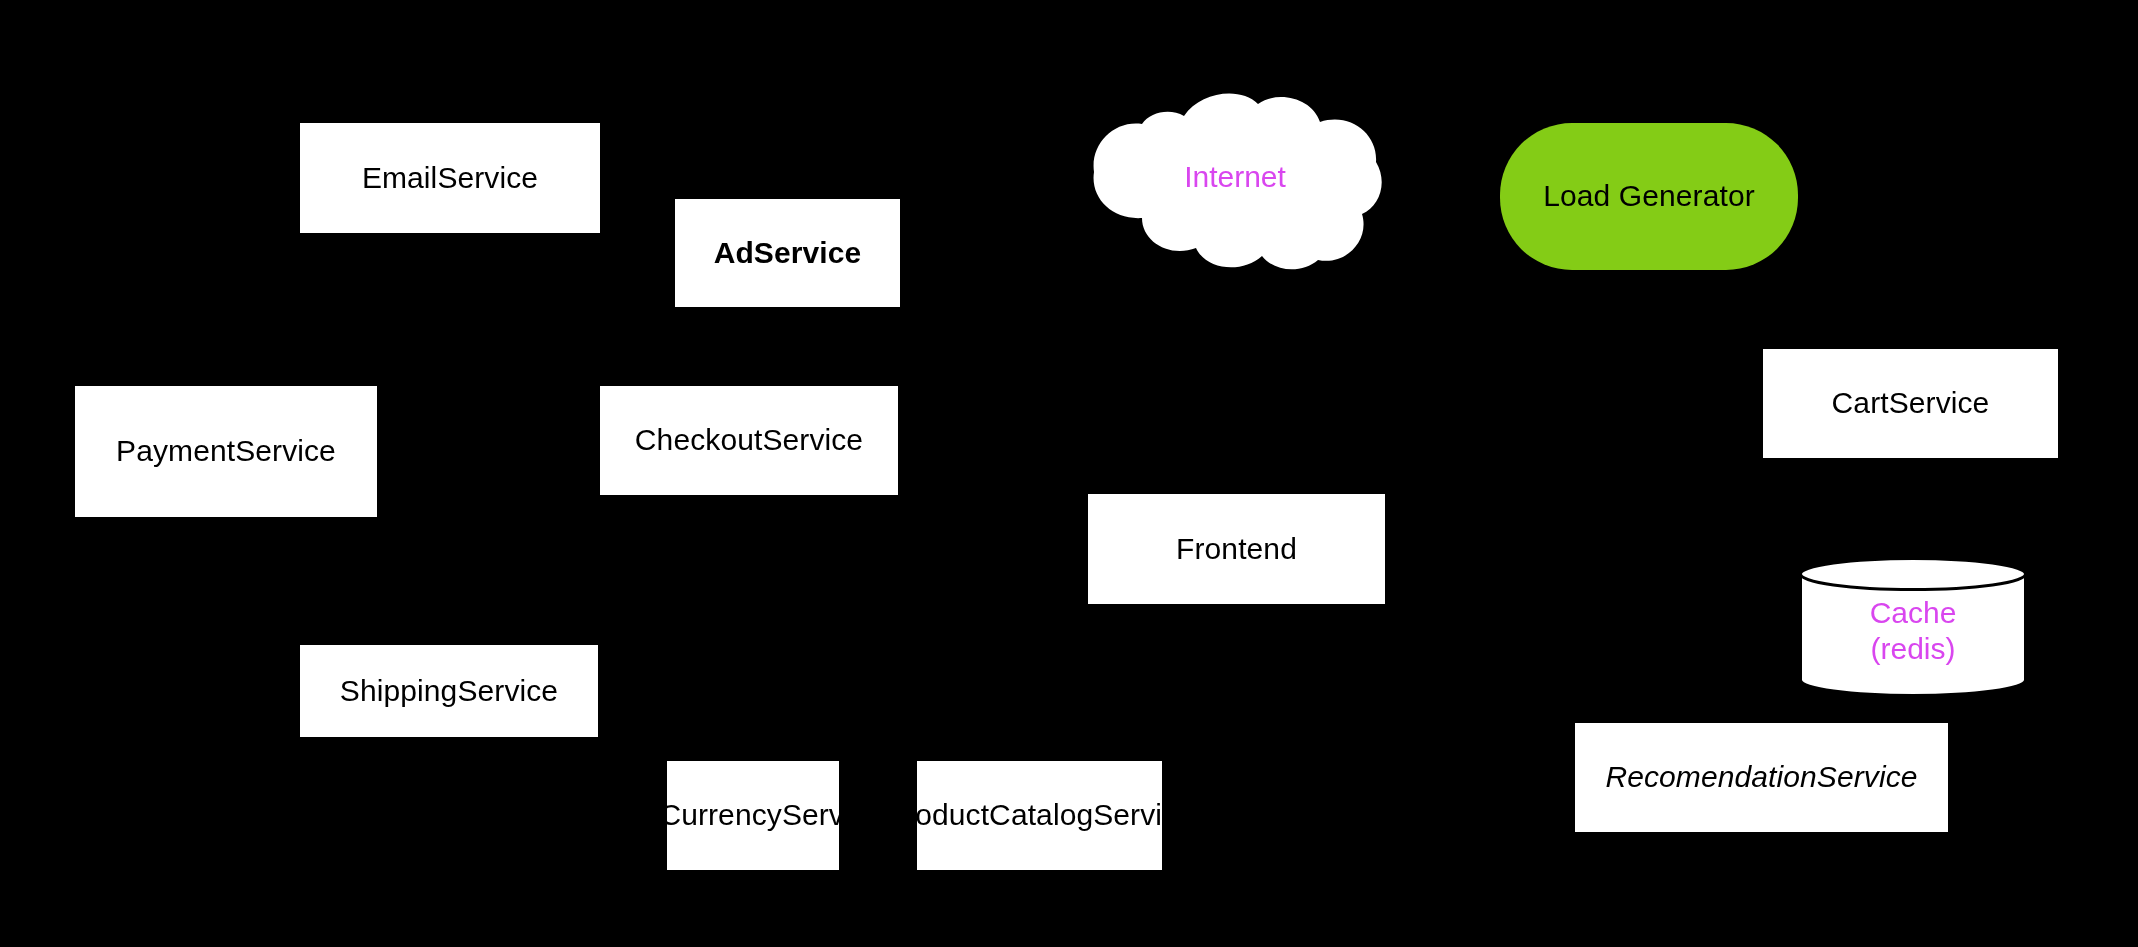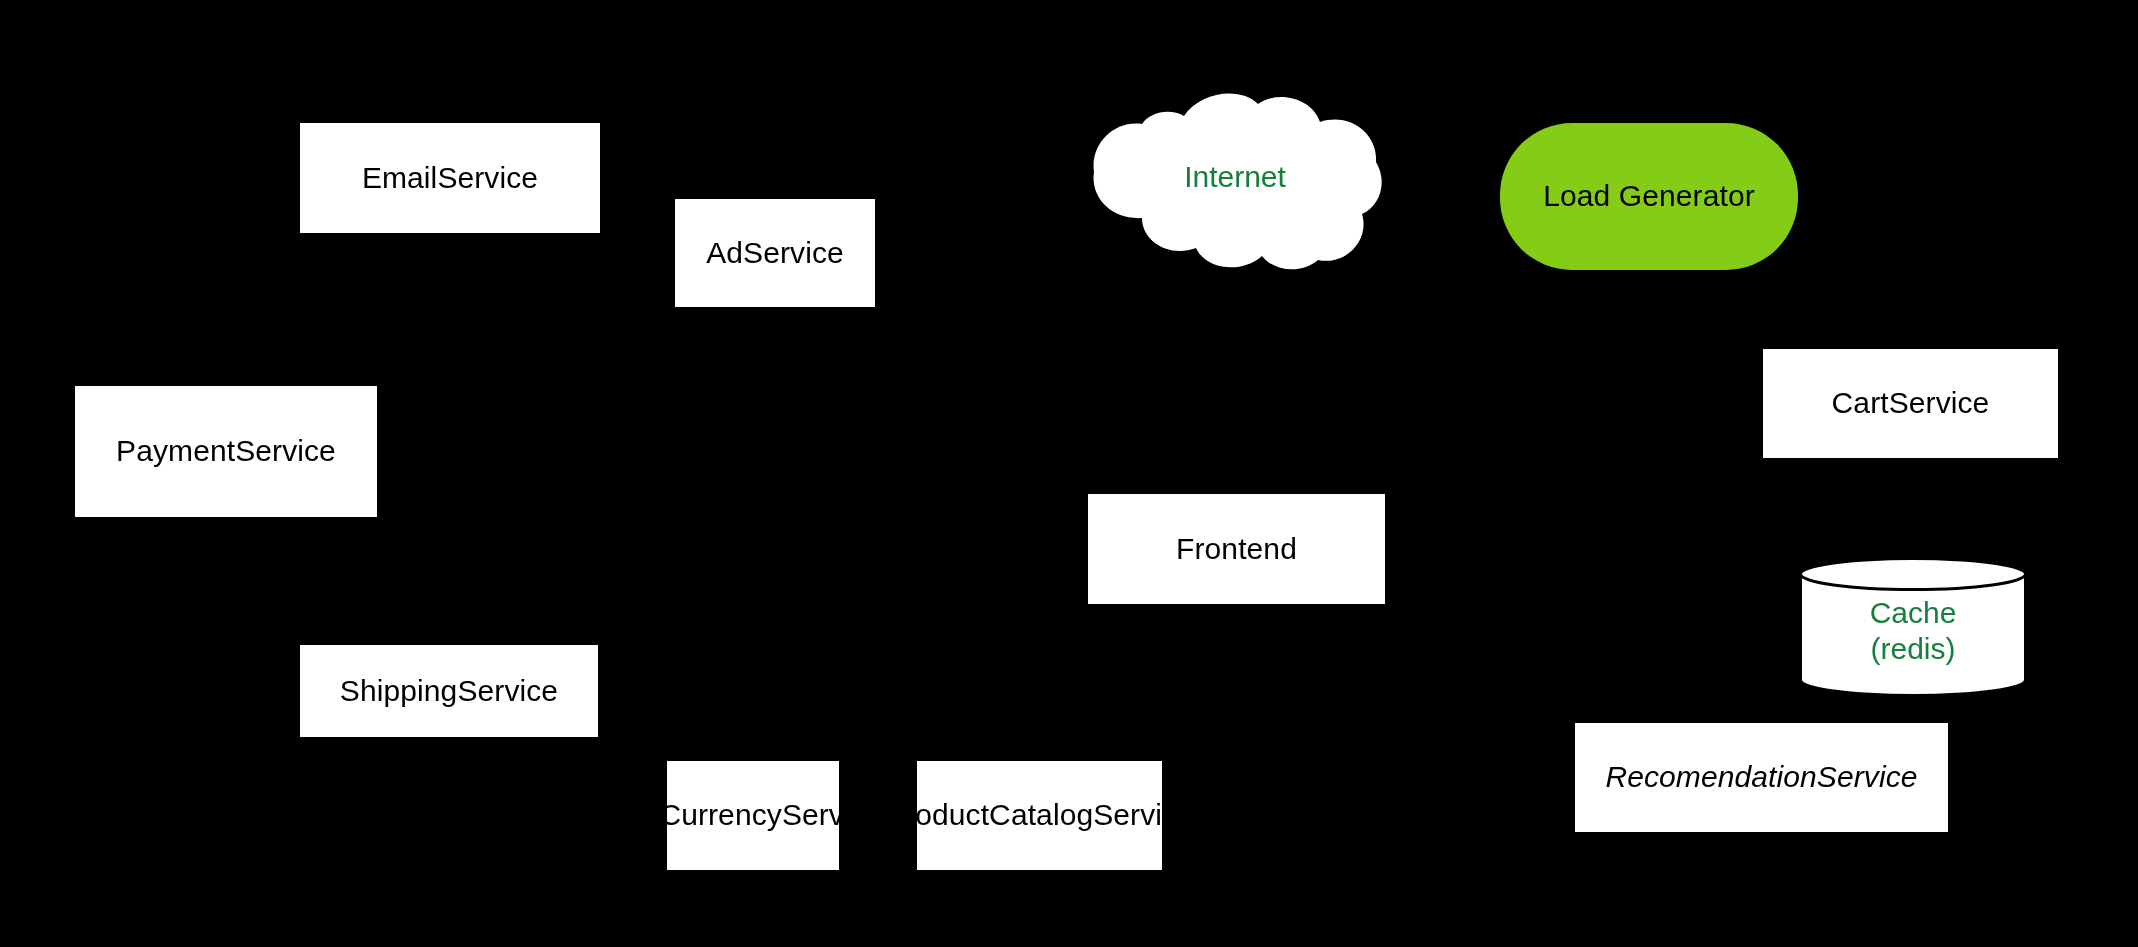--- a/index.html
+++ b/index.html
@@ -54,52 +54,55 @@
   .shape-wrap svg {
     display: block;
     width: 100%;
     height: 100%;
   }
   .shape-label {
     position: absolute;
     left: 0;
     right: 0;
     text-align: center;
-    color: #15803d;
+    color: #d946ef;
     font-family: "Liberation Sans", sans-serif;
     font-size: 30px;
     line-height: 1.2;
     white-space: pre-line;
     user-select: none;
     pointer-events: none;
   }
 </style>
 </head>
 <body>
 
 <div id="canvas">
     <div class="node rect" style="left: 300px; top: 123px; width: 300px; height: 110px;">
       <span class="node-label">EmailService</span>
     </div>
-    <div class="node rect" style="left: 675px; top: 199px; width: 200px; height: 108px;">
+    <div class="node rect" style="left: 675px; top: 199px; width: 225px; height: 108px; font-weight: bold;">
       <span class="node-label">AdService</span>
     </div>
     <div class="shape-wrap" style="left: 1088px; top: 88px; width: 294px; height: 182px;">
       <div style="width: 100%; height: 100%;">
         <svg viewBox="0 0 294 182" preserveAspectRatio="none" aria-hidden="true">
           <path fill="#ffffff" d="M 96 28 C 112 4 152 -2 170 16 C 190 2 224 10 232 34 C 262 24 290 46 288 74 C 300 94 292 118 274 126 C 282 152 258 178 230 172 C 214 186 186 184 174 168 C 154 186 118 182 108 160 C 82 170 54 154 54 130 C 24 132 2 110 6 84 C 2 56 26 32 54 36 C 62 24 82 20 96 28 Z"></path>
         </svg>
       </div>
       <div class="shape-label" style="top: 71px;">Internet</div>
     </div>
     <div class="node rounded" style="left: 1500px; top: 123px; width: 298px; height: 147px;">
       <span class="node-label">Load Generator</span>
     </div>
     <div class="node rect" style="left: 75px; top: 386px; width: 302px; height: 131px;">
       <span class="node-label">PaymentService</span>
+    </div>
+    <div class="node rect" style="left: 600px; top: 386px; width: 298px; height: 109px;">
+      <span class="node-label">CheckoutService</span>
     </div>
     <div class="node rect" style="left: 1763px; top: 349px; width: 295px; height: 109px;">
       <span class="node-label">CartService</span>
     </div>
     <div class="node rect" style="left: 1088px; top: 494px; width: 297px; height: 110px;">
       <span class="node-label">Frontend</span>
     </div>
     <div class="shape-wrap" style="left: 1799px; top: 557px; width: 228px; height: 140px;">
       <div style="width: 100%; height: 100%;">
         <svg viewBox="0 0 228 140" preserveAspectRatio="none" aria-hidden="true">

